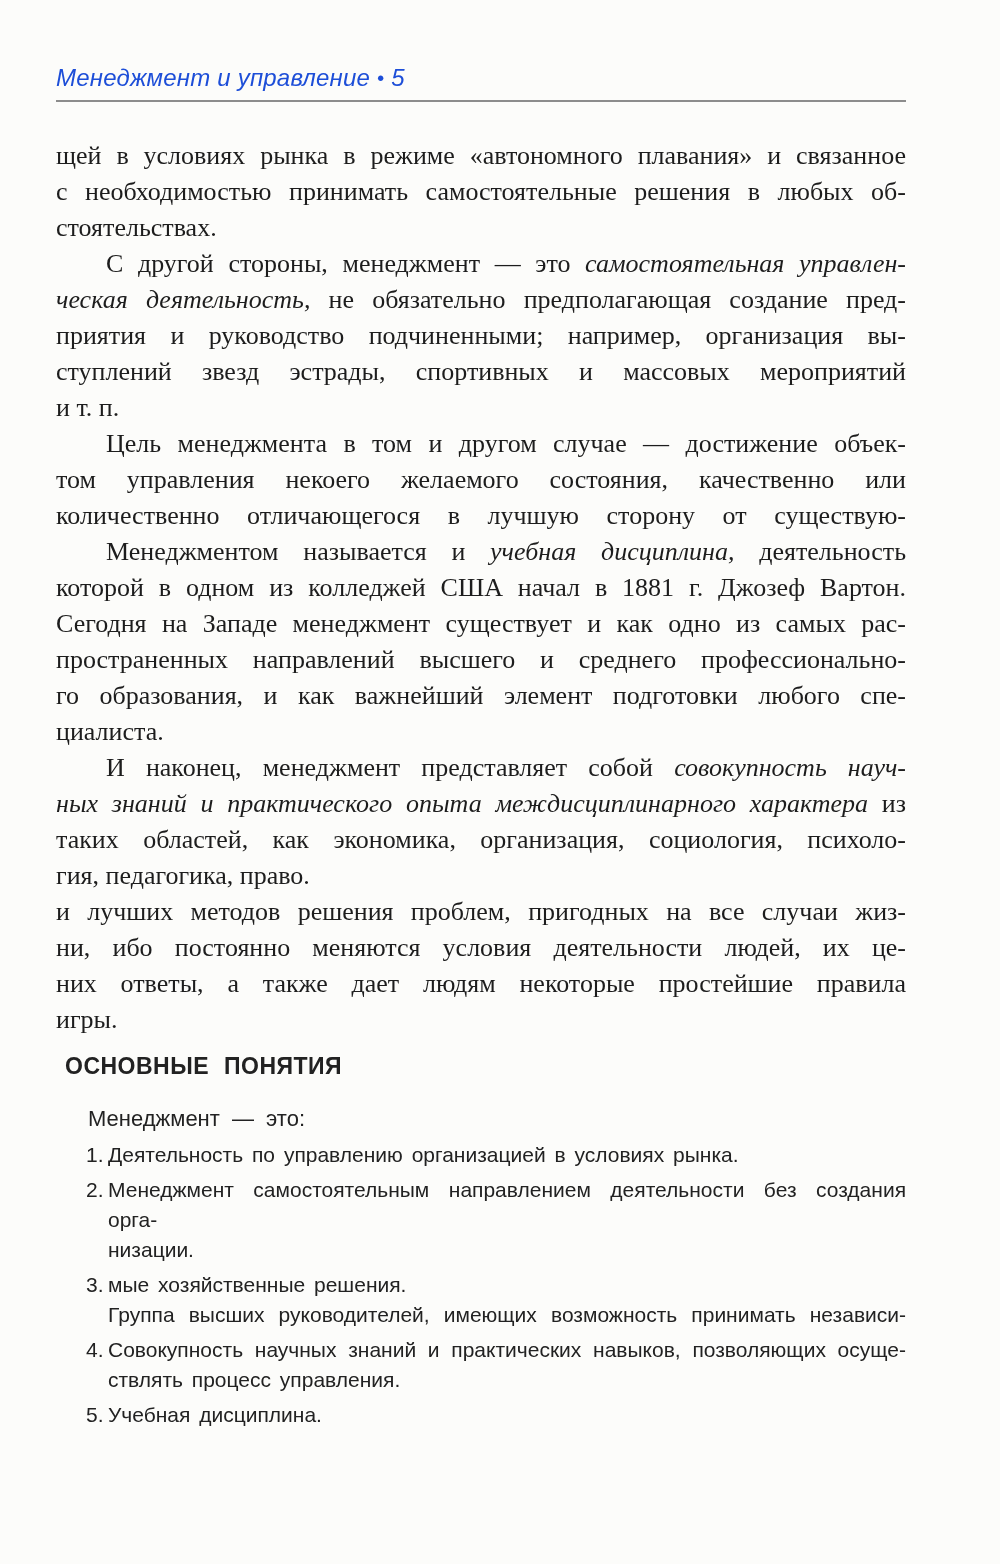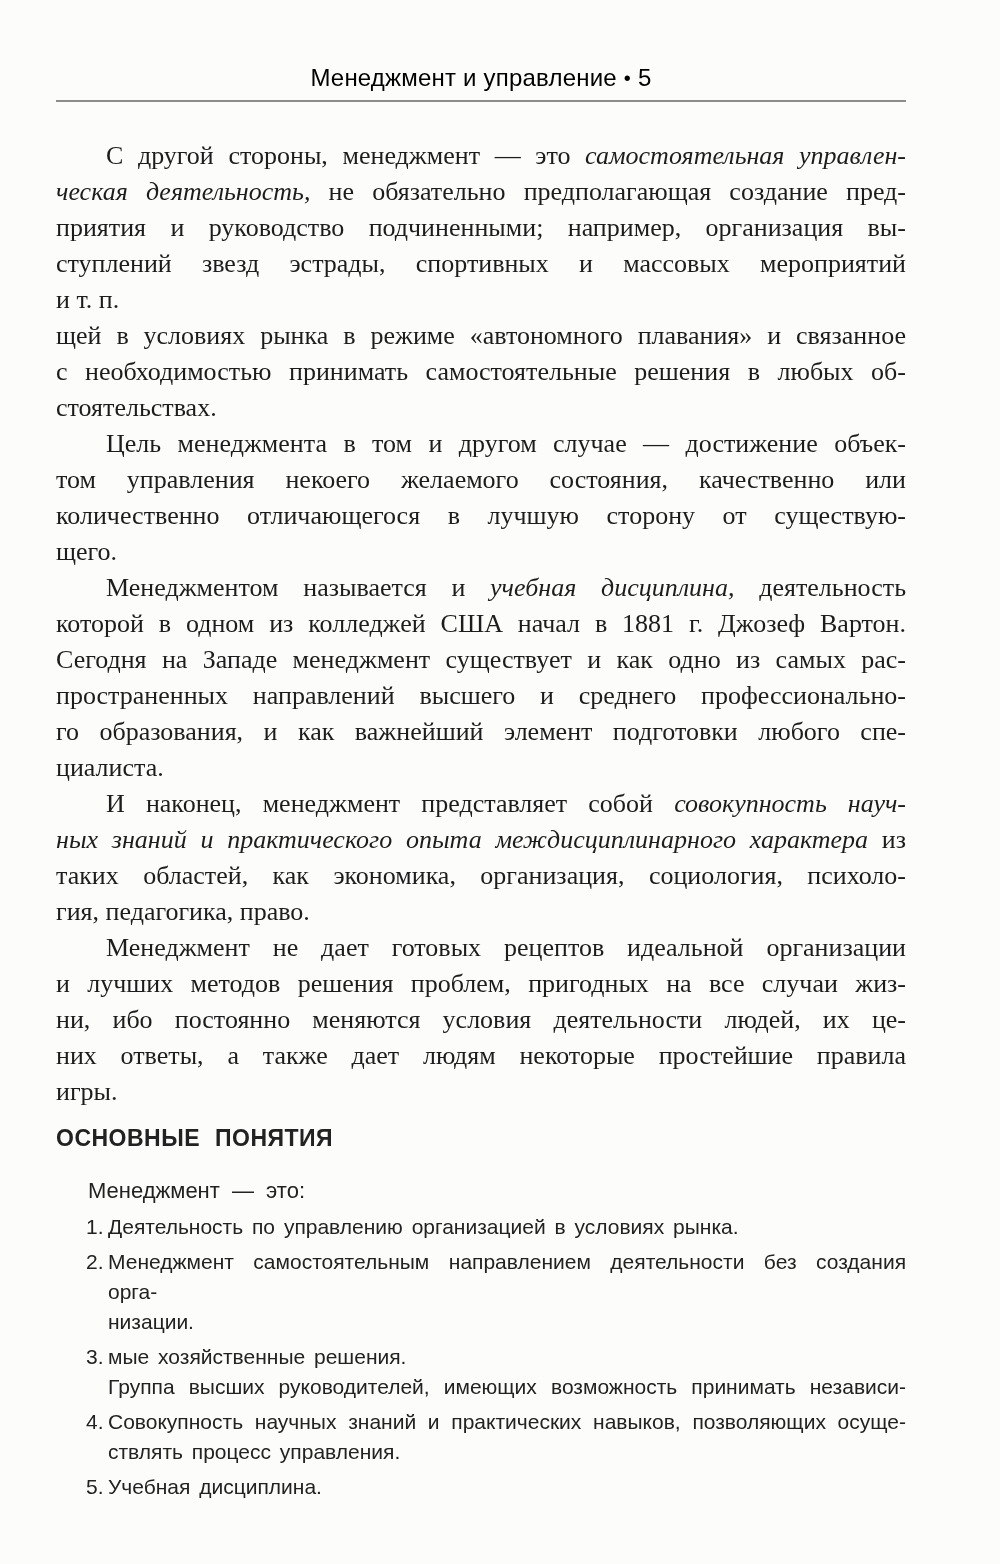--- a/index.html
+++ b/index.html
@@ -14,23 +14,24 @@
     box-sizing: border-box;
     padding: 64px 94px 40px 56px;
     font-family: "Liberation Serif", serif;
     overflow: hidden;
   }
   
   .running-head {
     font-family: "Liberation Sans", sans-serif;
     font-size: 24px;
     line-height: 28px;
-    text-align: center;
-    color: #000000;
+    text-align: left;
+    color: #1d4ed8;
     letter-spacing: 0.2px;
+    font-style: italic;
   }
   .running-head .dot {
     display: inline-block;
     margin: 0 7px;
     font-size: 20px;
     vertical-align: 1px;
   }
   .rule {
     margin-top: 8px;
     height: 2px;
@@ -52,21 +53,21 @@
     text-align-last: left;
   }
   .line.indent { padding-left: 50px; }
   .line em { font-style: italic; }
   
   .concepts {
     font-family: "Liberation Sans", sans-serif;
     color: #222;
   }
   .concepts h2 {
-    margin: 14px 0 0 0;
+    margin: 14px 0 0 9px;
     font-size: 23px;
     line-height: 28px;
     font-weight: bold;
     letter-spacing: 0.5px;
     word-spacing: 8px;
   }
   .concepts .intro {
     margin: 24px 0 4px 32px;
     font-size: 22px;
     line-height: 30px;
@@ -97,53 +98,51 @@
 <div class="page">
 
   <header class="running-head">
     <span>Менеджмент и управление</span><span class="dot">•</span><span>5</span>
   </header>
 
   <div class="rule"></div>
 
   <main class="body-text" id="paragraphs">
       <div class="para">
+        <div class="line"><span>щей в условиях рынка в режиме «автономного плавания» и связанное</span></div>
+        <div class="line"><span>с необходимостью принимать самостоятельные решения в любых об-</span></div>
+        <div class="line last"><span>стоятельствах.</span></div>
+      </div>
+      <div class="para">
         <div class="line indent"><span>С другой стороны, менеджмент — это </span><em>самостоятельная управлен-</em></div>
         <div class="line"><em>ческая деятельность,</em><span> не обязательно предполагающая создание пред-</span></div>
         <div class="line"><span>приятия и руководство подчиненными; например, организация вы-</span></div>
         <div class="line"><span>ступлений звезд эстрады, спортивных и массовых мероприятий</span></div>
         <div class="line last"><span>и т. п.</span></div>
       </div>
       <div class="para">
-        <div class="line"><span>щей в условиях рынка в режиме «автономного плавания» и связанное</span></div>
-        <div class="line"><span>с необходимостью принимать самостоятельные решения в любых об-</span></div>
-        <div class="line last"><span>стоятельствах.</span></div>
-      </div>
-      <div class="para">
         <div class="line indent"><span>Цель менеджмента в том и другом случае — достижение объек-</span></div>
         <div class="line"><span>том управления некоего желаемого состояния, качественно или</span></div>
         <div class="line"><span>количественно отличающегося в лучшую сторону от существую-</span></div>
-        <div class="line last"><span>щего.</span></div>
       </div>
       <div class="para">
         <div class="line indent"><span>Менеджментом называется и </span><em>учебная дисциплина,</em><span> деятельность</span></div>
         <div class="line"><span>которой в одном из колледжей США начал в 1881 г. Джозеф Вартон.</span></div>
         <div class="line"><span>Сегодня на Западе менеджмент существует и как одно из самых рас-</span></div>
         <div class="line"><span>пространенных направлений высшего и среднего профессионально-</span></div>
         <div class="line"><span>го образования, и как важнейший элемент подготовки любого спе-</span></div>
         <div class="line last"><span>циалиста.</span></div>
       </div>
       <div class="para">
         <div class="line indent"><span>И наконец, менеджмент представляет собой </span><em>совокупность науч-</em></div>
         <div class="line"><em>ных знаний и практического опыта междисциплинарного характера</em><span> из</span></div>
         <div class="line"><span>таких областей, как экономика, организация, социология, психоло-</span></div>
         <div class="line last"><span>гия, педагогика, право.</span></div>
       </div>
       <div class="para">
-        <div class="line indent"><span>Менеджмент не дает готовых рецептов идеальной организации</span></div>
         <div class="line"><span>и лучших методов решения проблем, пригодных на все случаи жиз-</span></div>
         <div class="line"><span>ни, ибо постоянно меняются условия деятельности людей, их це-</span></div>
         <div class="line"><span>них ответы, а также дает людям некоторые простейшие правила</span></div>
         <div class="line last"><span>игры.</span></div>
       </div>
     </main>
 
   <section class="concepts">
     <h2>ОСНОВНЫЕ ПОНЯТИЯ</h2>
     <p class="intro">Менеджмент — это:</p>

